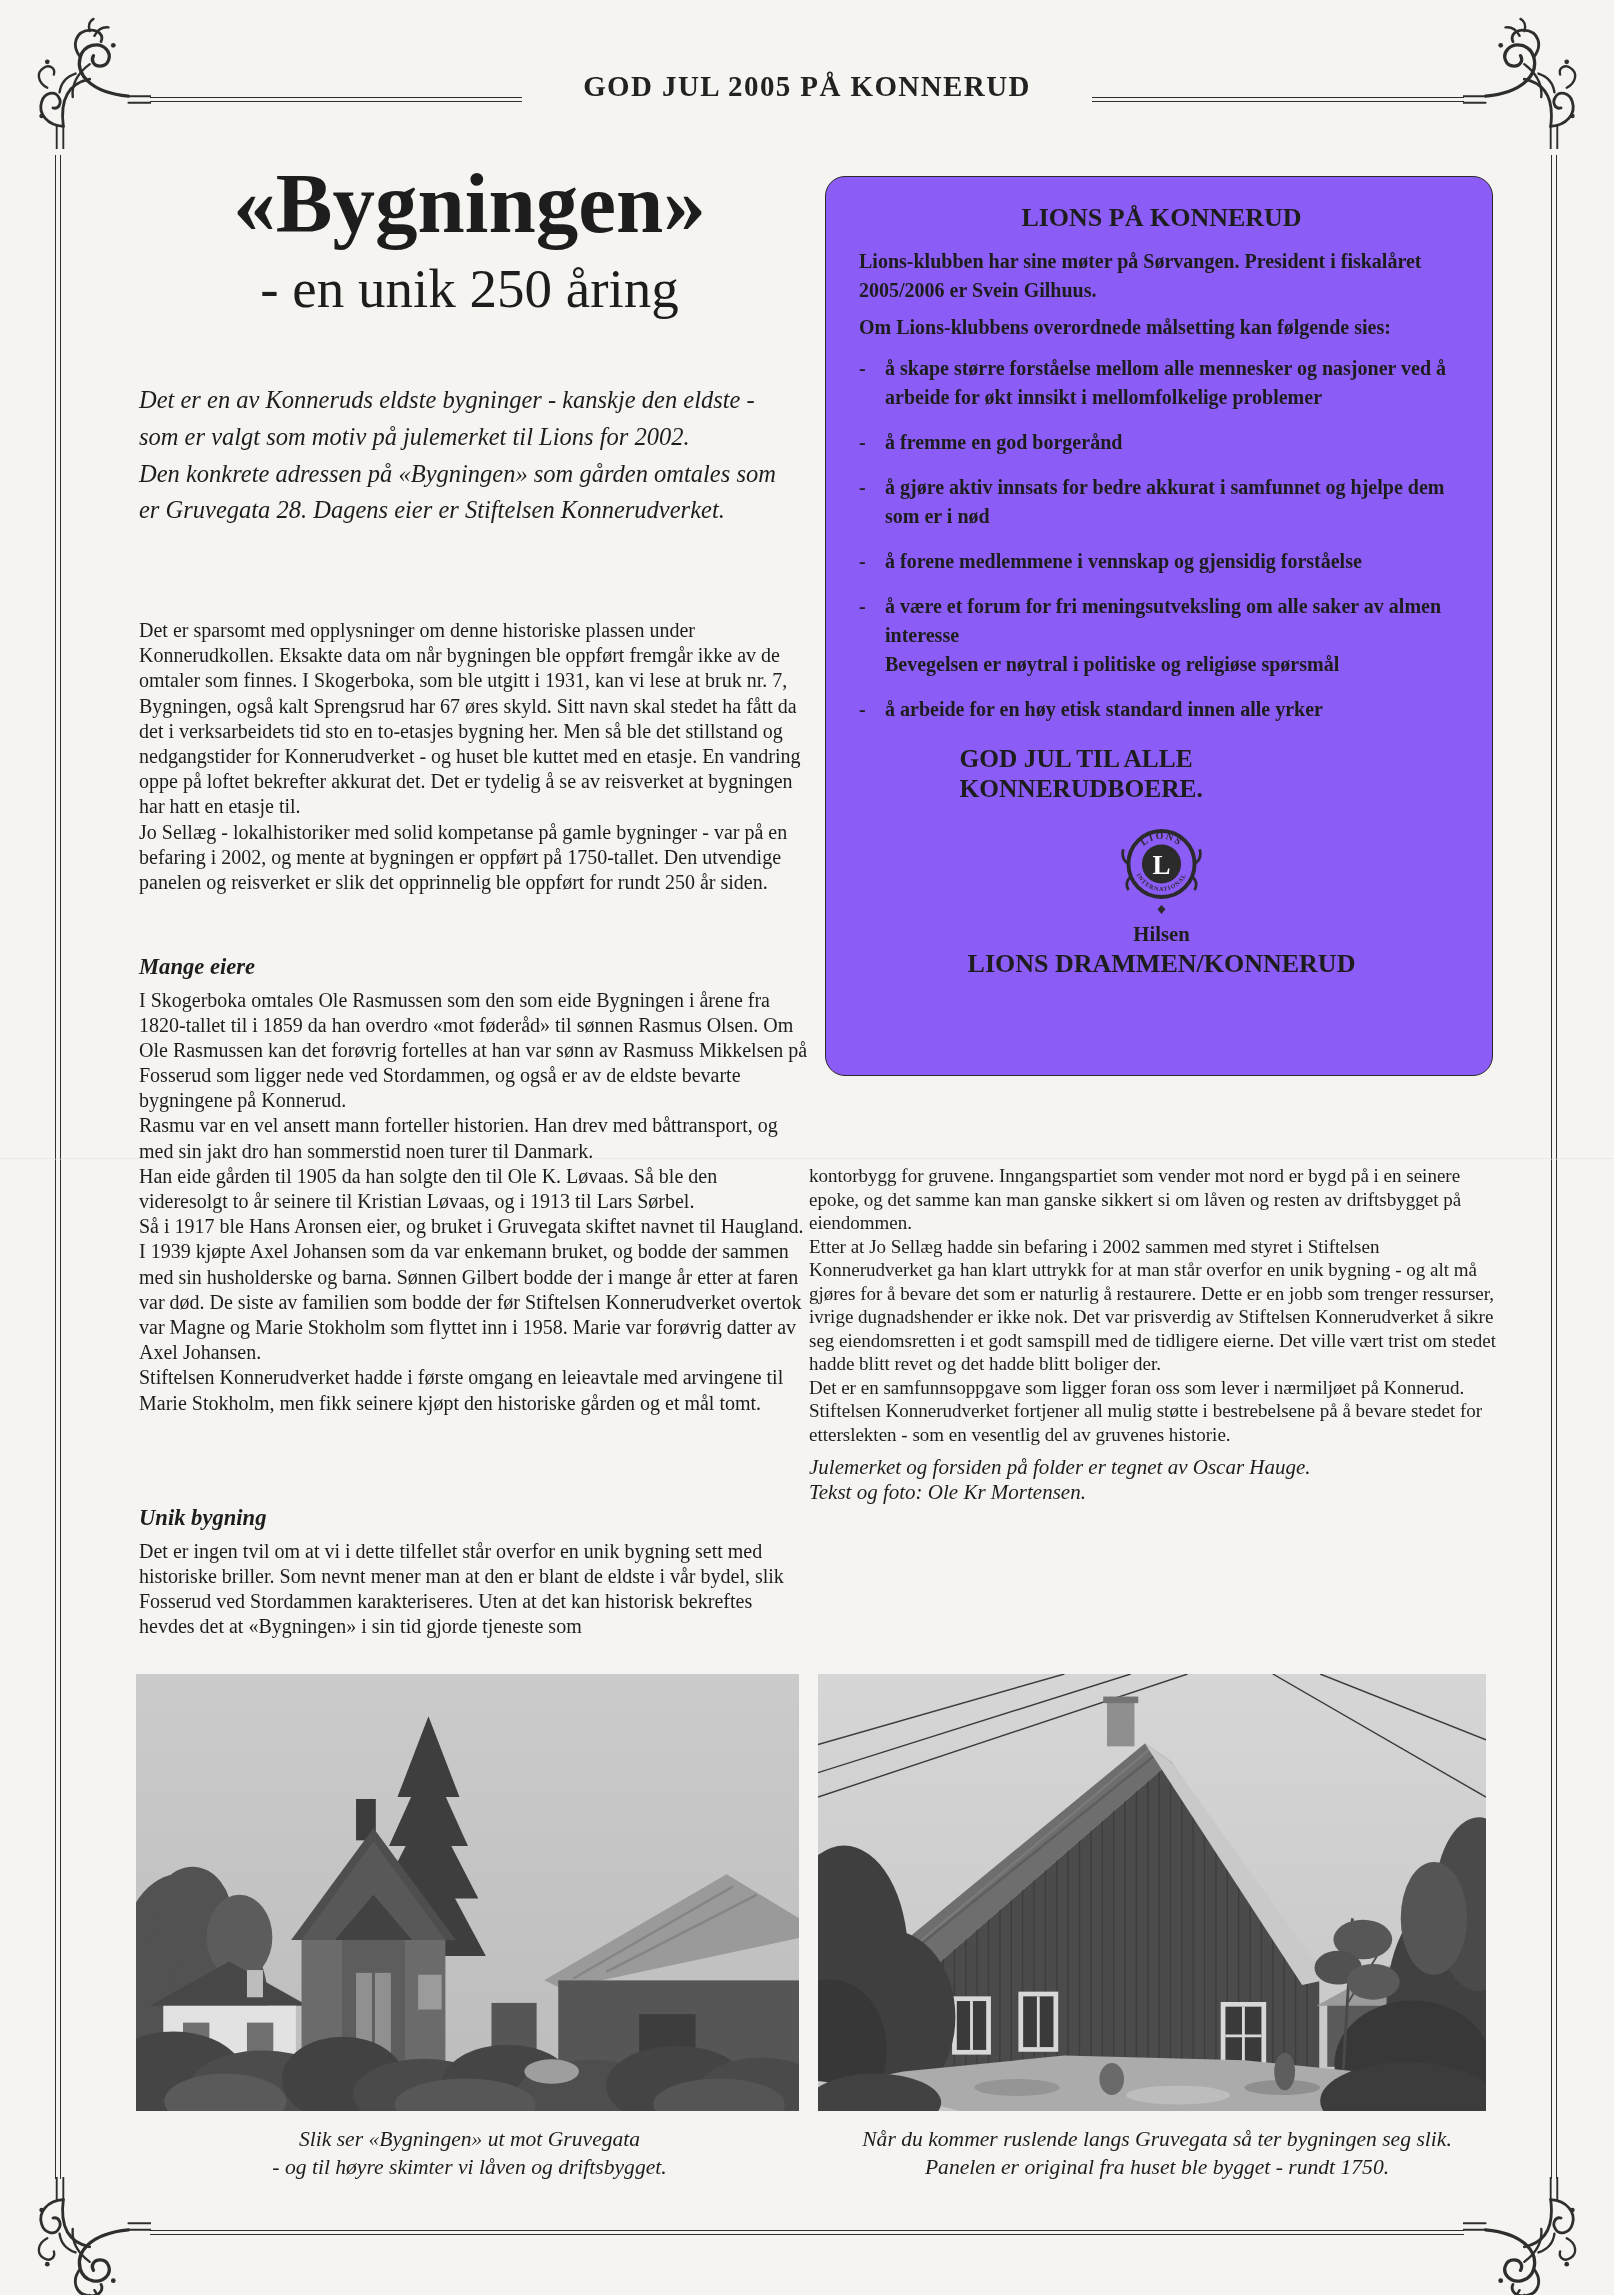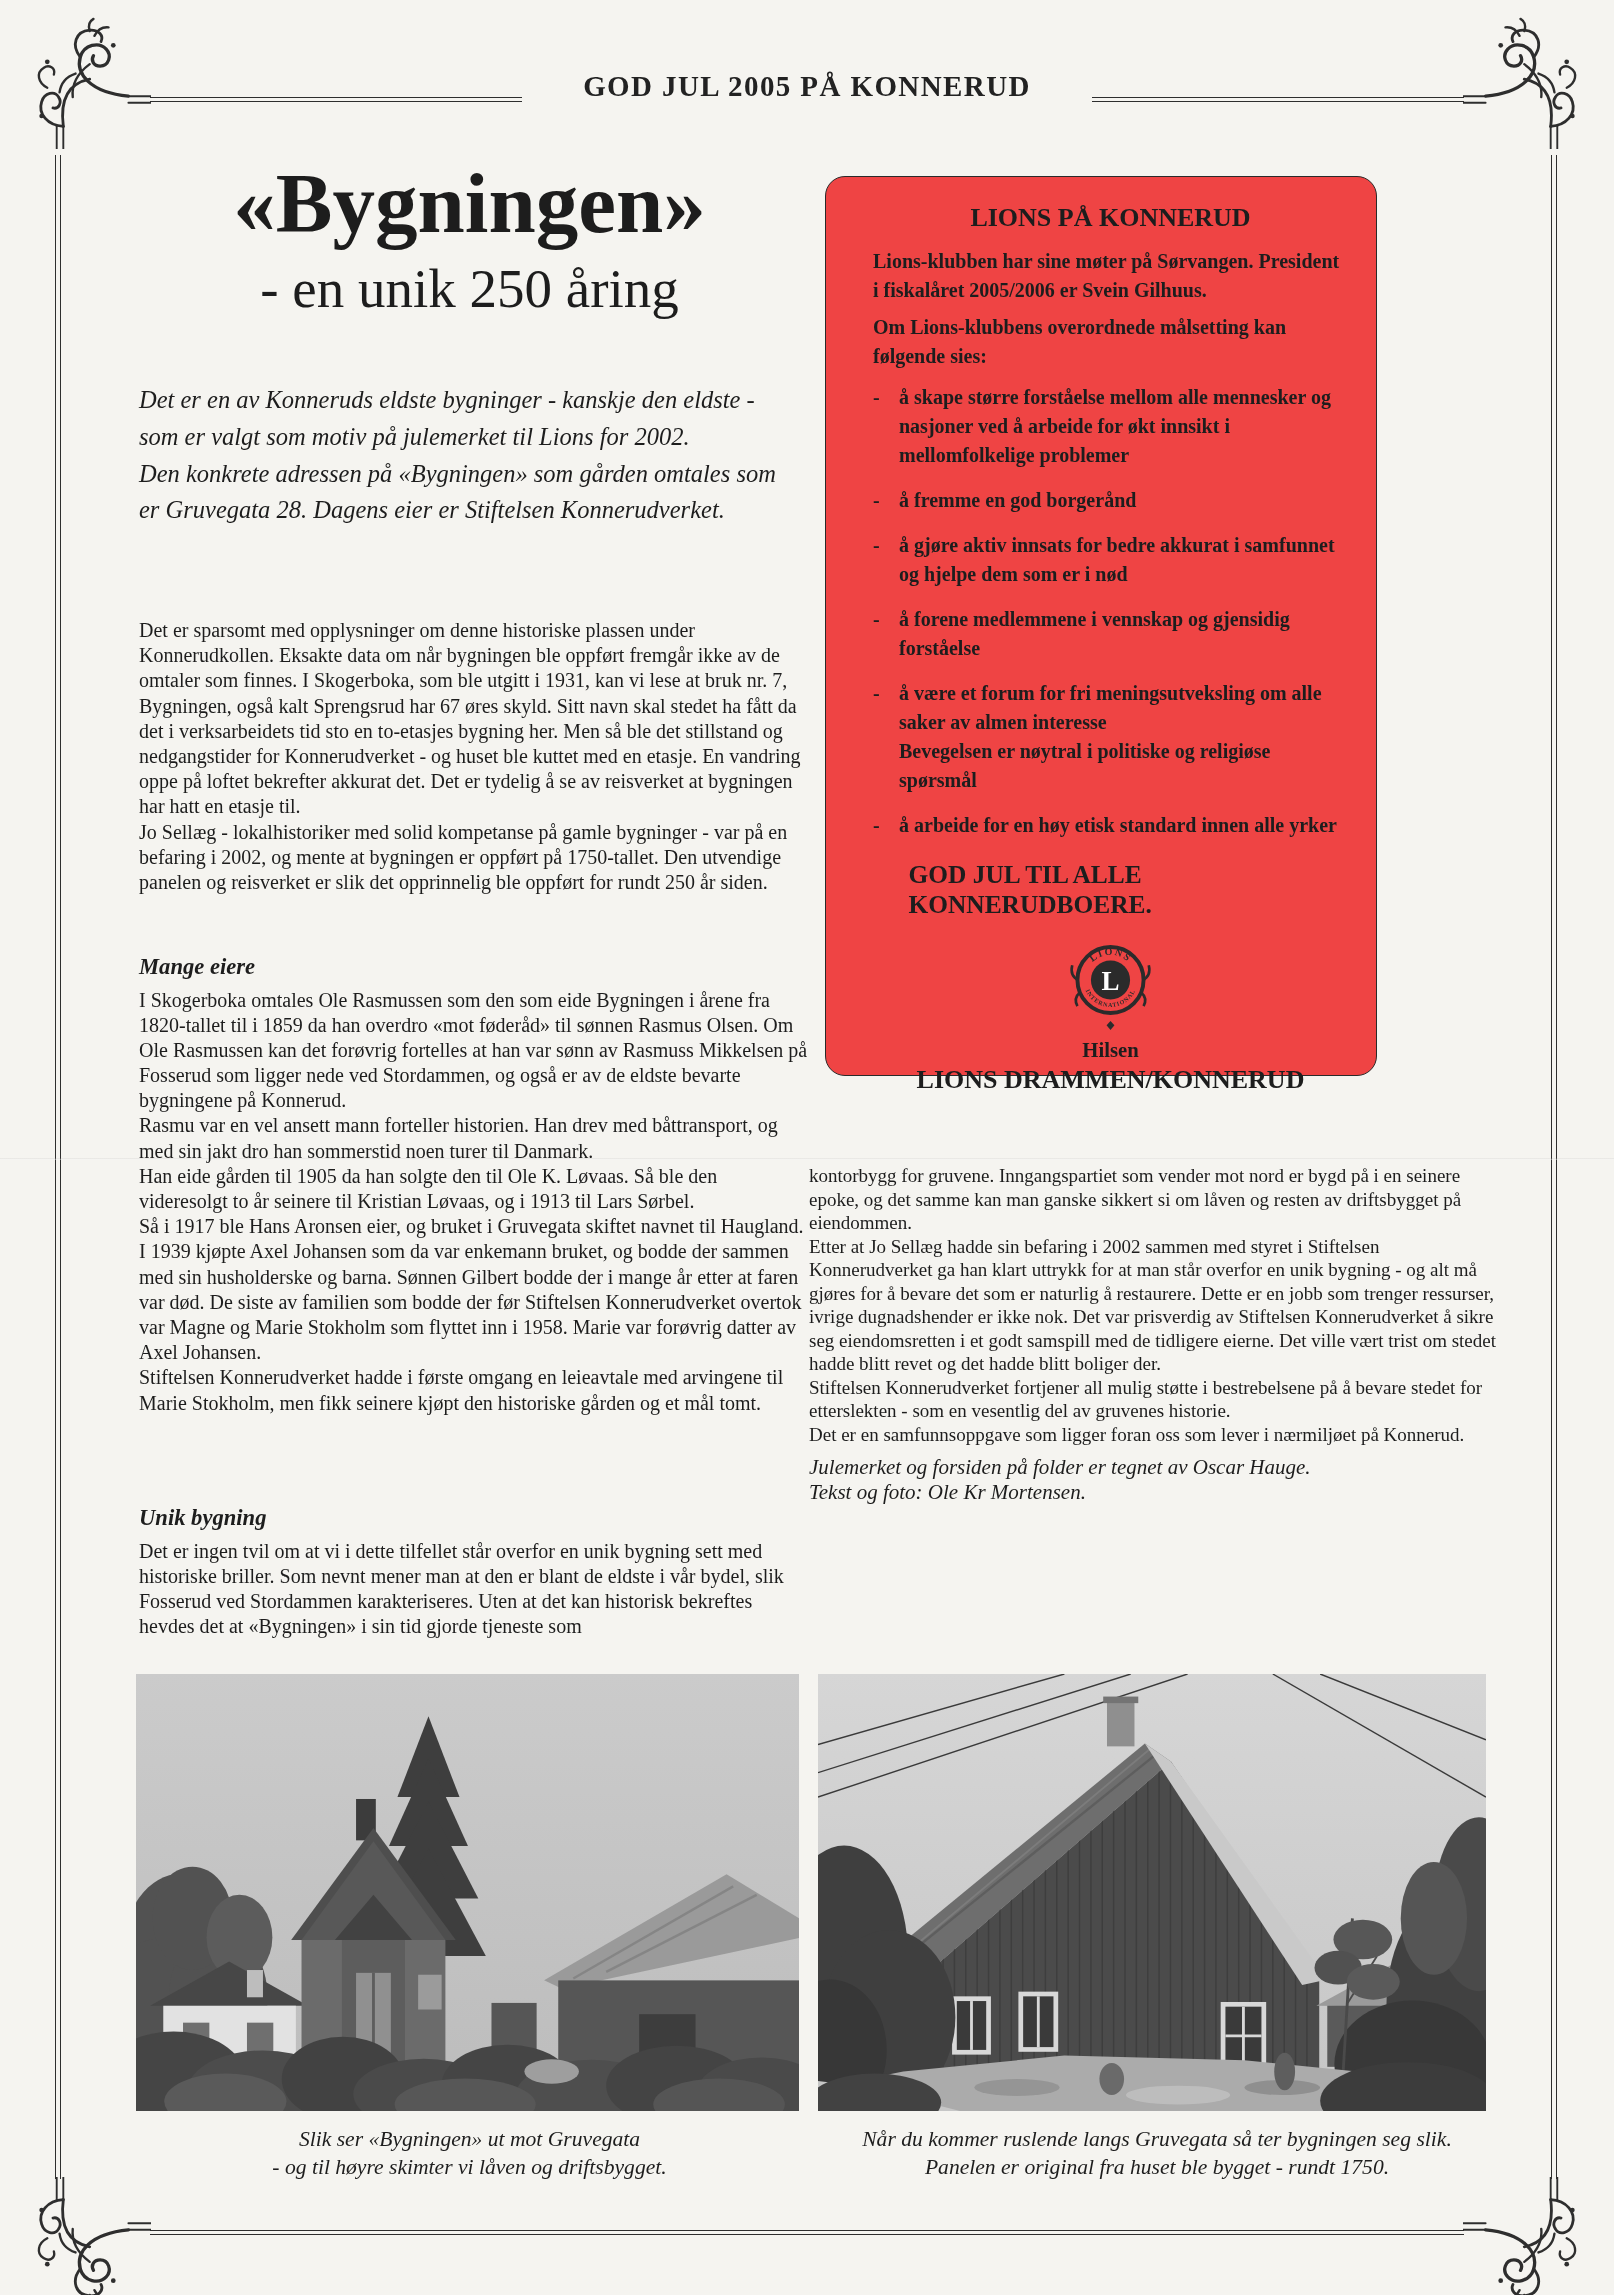--- a/index.html
+++ b/index.html
@@ -30,23 +30,23 @@
   .art-title{font-size:85px;font-weight:bold;line-height:1.05;margin:4px;}
   .art-sub{font-size:55px;font-weight:normal;margin:8.5px 0 0 0;}
   .leadblock{left:139px;top:382px;width:661px;}
   .leadblock p{font-size:24.5px;font-style:italic;line-height:1.5;margin:0;}
   .bodytext p{font-size:20px;line-height:1.26;margin:0;text-align:left;font-family:Liberation Serif, serif;}
   .introblock{left:139px;top:618px;width:672px;}
   .mangeblock{left:139px;top:954px;width:672px;}
   .unikblock{left:139px;top:1505px;width:672px;}
   .sechead{font-size:22.6px;font-weight:bold;font-style:italic;margin:0 0 7.5px 0;}
   
-  .lionsbox{left:825px;top:176px;width:552px;height:900px;box-sizing:border-box;
-            background:#ef4444;border:1.9px solid #2a2a2a;border-radius:20px;
-            padding:26px 28px 19px 47px;font-weight:bold;}
+  .lionsbox{left:825px;top:176px;width:668px;height:900px;box-sizing:border-box;
+            background:#8b5cf6;border:1.9px solid #2a2a2a;border-radius:20px;
+            padding:26px 28px 19px 33px;font-weight:bold;}
   .lions-title{text-align:center;font-size:26px;margin:0 0 14px 0;}
   .lions-intro{font-size:20px;line-height:1.45;margin:0 0 7.5px 0;}
   .lions-intro.last{margin-bottom:12.2px;}
   .goal{display:flex;margin:0 0 16px 0;font-size:20px;line-height:1.45;}
   .goal .dash{width:26px;flex:0 0 26px;}
   .goal .gtext{flex:1;}
   .goal .gnote{display:block;}
   .greeting{width:404px;margin:20.7px auto 0 auto;text-align:left;font-size:25.4px;line-height:1.18;}
   .logo-wrap{text-align:center;margin-top:14px;}
   .hilsen{text-align:center;font-size:20.7px;margin-top:3.8px;}
@@ -195,22 +195,22 @@
     </svg>
   </div>
 
   <div class="hilsen">Hilsen</div>
   <div class="club">LIONS DRAMMEN/KONNERUD</div>
 </div>
 
 <div class="abs contblock">
   <p>kontorbygg for gruvene. Inngangspartiet som vender mot nord er bygd på i en seinere epoke, og det samme kan man ganske sikkert si om låven og resten av driftsbygget på eiendommen.</p>
   <p>Etter at Jo Sellæg hadde sin befaring i 2002 sammen med styret i Stiftelsen Konnerudverket ga han klart uttrykk for at man står overfor en unik bygning - og alt må gjøres for å bevare det som er naturlig å restaurere. Dette er en jobb som trenger ressurser, ivrige dugnadshender er ikke nok. Det var prisverdig av Stiftelsen Konnerudverket å sikre seg eiendomsretten i et godt samspill med de tidligere eierne. Det ville vært trist om stedet hadde blitt revet og det hadde blitt boliger der.</p>
+  <p>Det er en samfunnsoppgave som ligger foran oss som lever i nærmiljøet på Konnerud.</p>
   <p>Stiftelsen Konnerudverket fortjener all mulig støtte i bestrebelsene på å bevare stedet for etterslekten - som en vesentlig del av gruvenes historie.</p>
-  <p>Det er en samfunnsoppgave som ligger foran oss som lever i nærmiljøet på Konnerud.</p>
   <div class="credits">
     <div>Julemerket og forsiden på folder er tegnet av Oscar Hauge.</div>
     <div>Tekst og foto: Ole Kr Mortensen.</div>
   </div>
 </div>
 
 <div class="photo left">
   <svg viewBox="0 0 1410 930" preserveAspectRatio="none">
     <defs>
       <linearGradient id="skyL" x1="0" y1="0" x2="0" y2="1">

